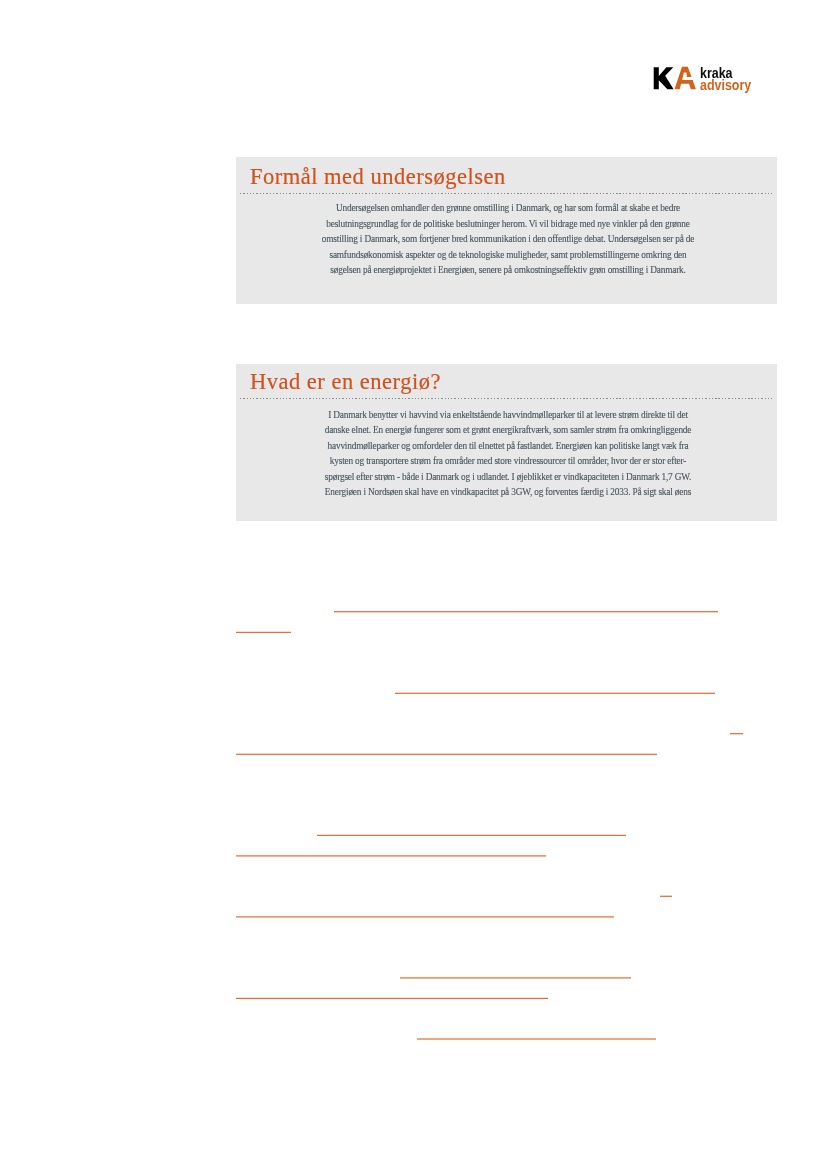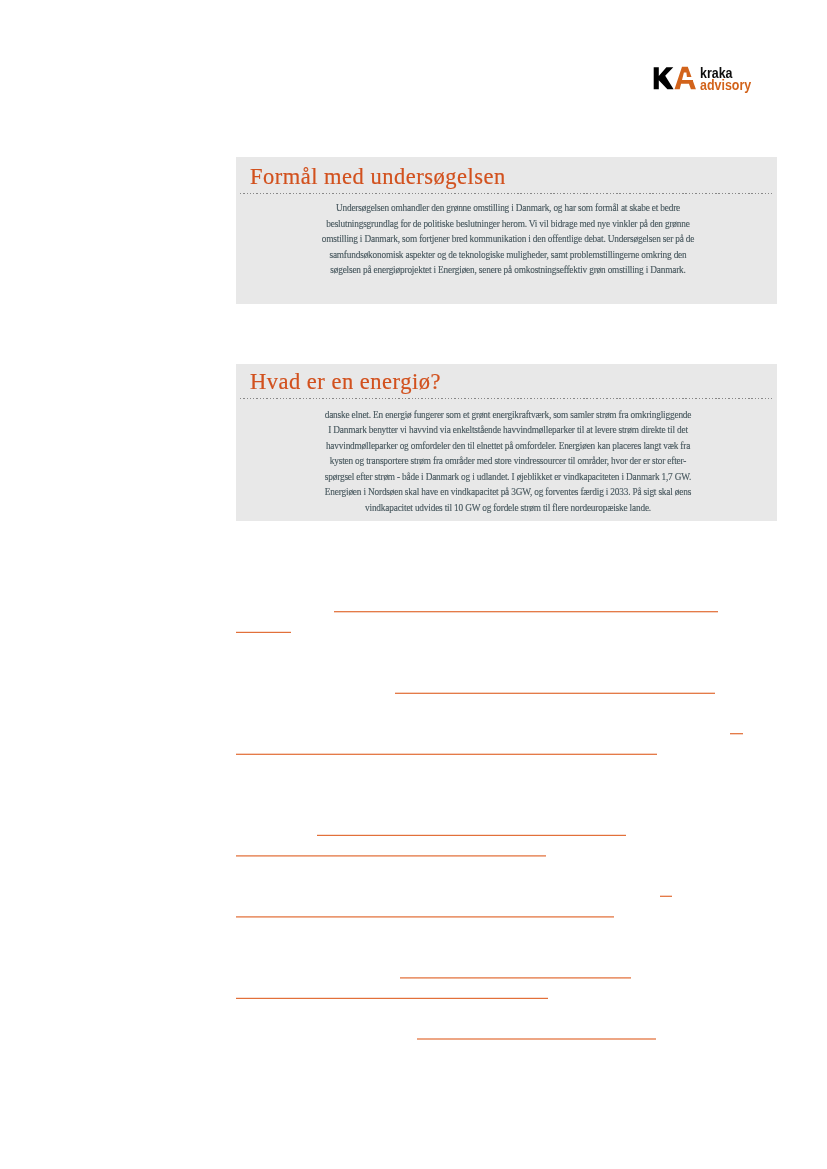--- a/index.html
+++ b/index.html
@@ -98,27 +98,26 @@
         <div class="tline">omstilling i Danmark, som fortjener bred kommunikation i den offentlige debat. Undersøgelsen ser på de</div>
         <div class="tline">samfundsøkonomisk aspekter og de teknologiske muligheder, samt problemstillingerne omkring den</div>
         <div class="tline">søgelsen på energiøprojektet i Energiøen, senere på omkostningseffektiv grøn omstilling i Danmark.</div>
       </div>
   </div>
 
   <div class="infobox box2">
     <div class="box-title">Hvad er en energiø?</div>
     <div class="box-rule r2"></div>
     <div class="box-body b2">
+        <div class="tline">I Danmark benytter vi havvind via enkeltstående havvindmølleparker til at levere strøm direkte til det</div>
         <div class="tline">danske elnet. En energiø fungerer som et grønt energikraftværk, som samler strøm fra omkringliggende</div>
-        <div class="tline">I Danmark benytter vi havvind via enkeltstående havvindmølleparker til at levere strøm direkte til det</div>
-        <div class="tline">havvindmølleparker og omfordeler den til elnettet på omfordeler. Energiøen kan placeres langt væk fra</div>
+        <div class="tline">havvindmølleparker og omfordeler den til elnettet på fastlandet. Energiøen kan politiske langt væk fra</div>
         <div class="tline">kysten og transportere strøm fra områder med store vindressourcer til områder, hvor der er stor efter-</div>
         <div class="tline">spørgsel efter strøm - både i Danmark og i udlandet. I øjeblikket er vindkapaciteten i Danmark 1,7 GW.</div>
         <div class="tline">Energiøen i Nordsøen skal have en vindkapacitet på 3GW, og forventes færdig i 2033. På sigt skal øens</div>
-        <div class="tline">vindkapacitet udvides til 10 GW og fordele strøm til flere nordeuropæiske lande.</div>
       </div>
   </div>
 
   <div id="rules">
       <div class="oline" style="left: 333.9px; top: 611px; width: 383.9px; background: linear-gradient(rgba(226, 112, 58, 0.925) 0px, rgba(226, 112, 58, 0.925) 1px, rgba(226, 112, 58, 0.325) 1px, rgba(226, 112, 58, 0.325) 2px);"></div>
       <div class="oline" style="left: 235.9px; top: 631px; width: 54.8px; background: linear-gradient(rgba(226, 112, 58, 0.224) 0px, rgba(226, 112, 58, 0.224) 1px, rgb(226, 112, 58) 1px, rgb(226, 112, 58) 2px);"></div>
       <div class="oline" style="left: 394.9px; top: 692px; width: 320.3px; background: linear-gradient(rgba(226, 112, 58, 0.325) 0px, rgba(226, 112, 58, 0.325) 1px, rgba(226, 112, 58, 0.925) 1px, rgba(226, 112, 58, 0.925) 2px);"></div>
       <div class="oline" style="left: 730.1px; top: 733px; width: 12.7px; background: linear-gradient(rgba(226, 112, 58, 0.925) 0px, rgba(226, 112, 58, 0.925) 1px, rgba(226, 112, 58, 0.325) 1px, rgba(226, 112, 58, 0.325) 2px);"></div>
       <div class="oline" style="left: 235.9px; top: 753px; width: 421.3px; background: linear-gradient(rgba(226, 112, 58, 0.325) 0px, rgba(226, 112, 58, 0.325) 1px, rgba(226, 112, 58, 0.925) 1px, rgba(226, 112, 58, 0.925) 2px);"></div>
       <div class="oline" style="left: 317px; top: 834px; width: 309.2px; background: linear-gradient(rgba(226, 112, 58, 0.224) 0px, rgba(226, 112, 58, 0.224) 1px, rgb(226, 112, 58) 1px, rgb(226, 112, 58) 2px);"></div>

